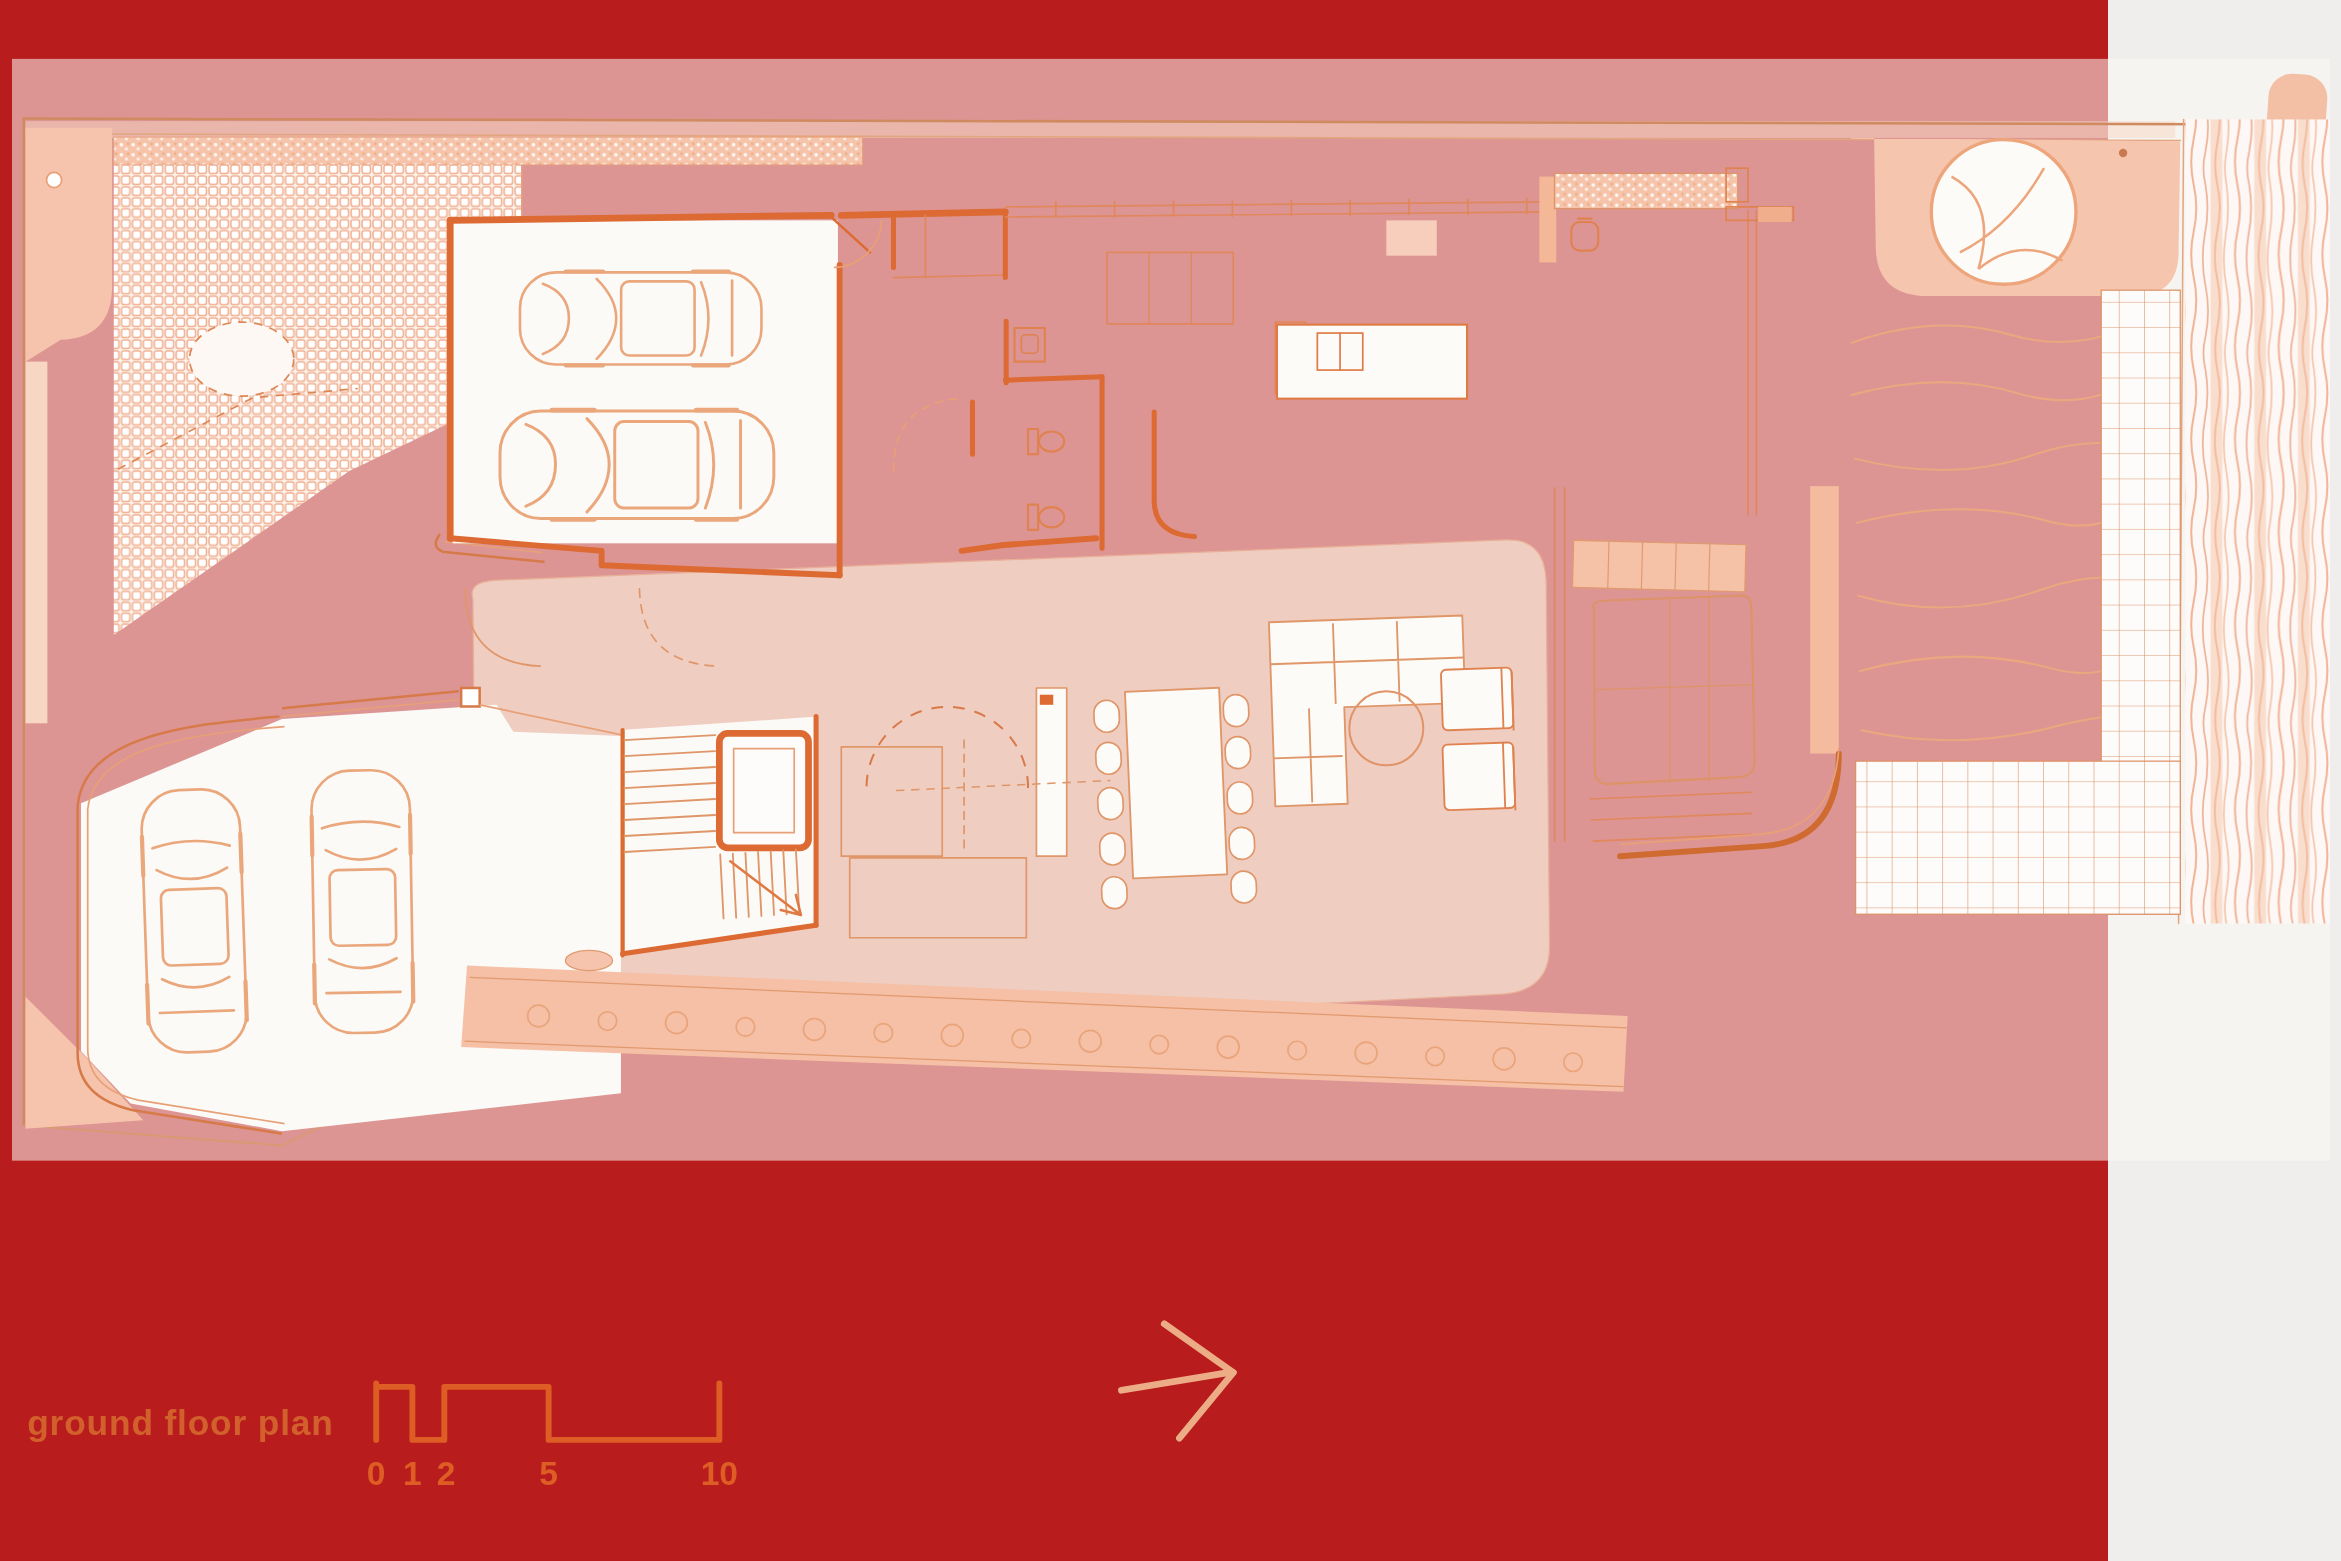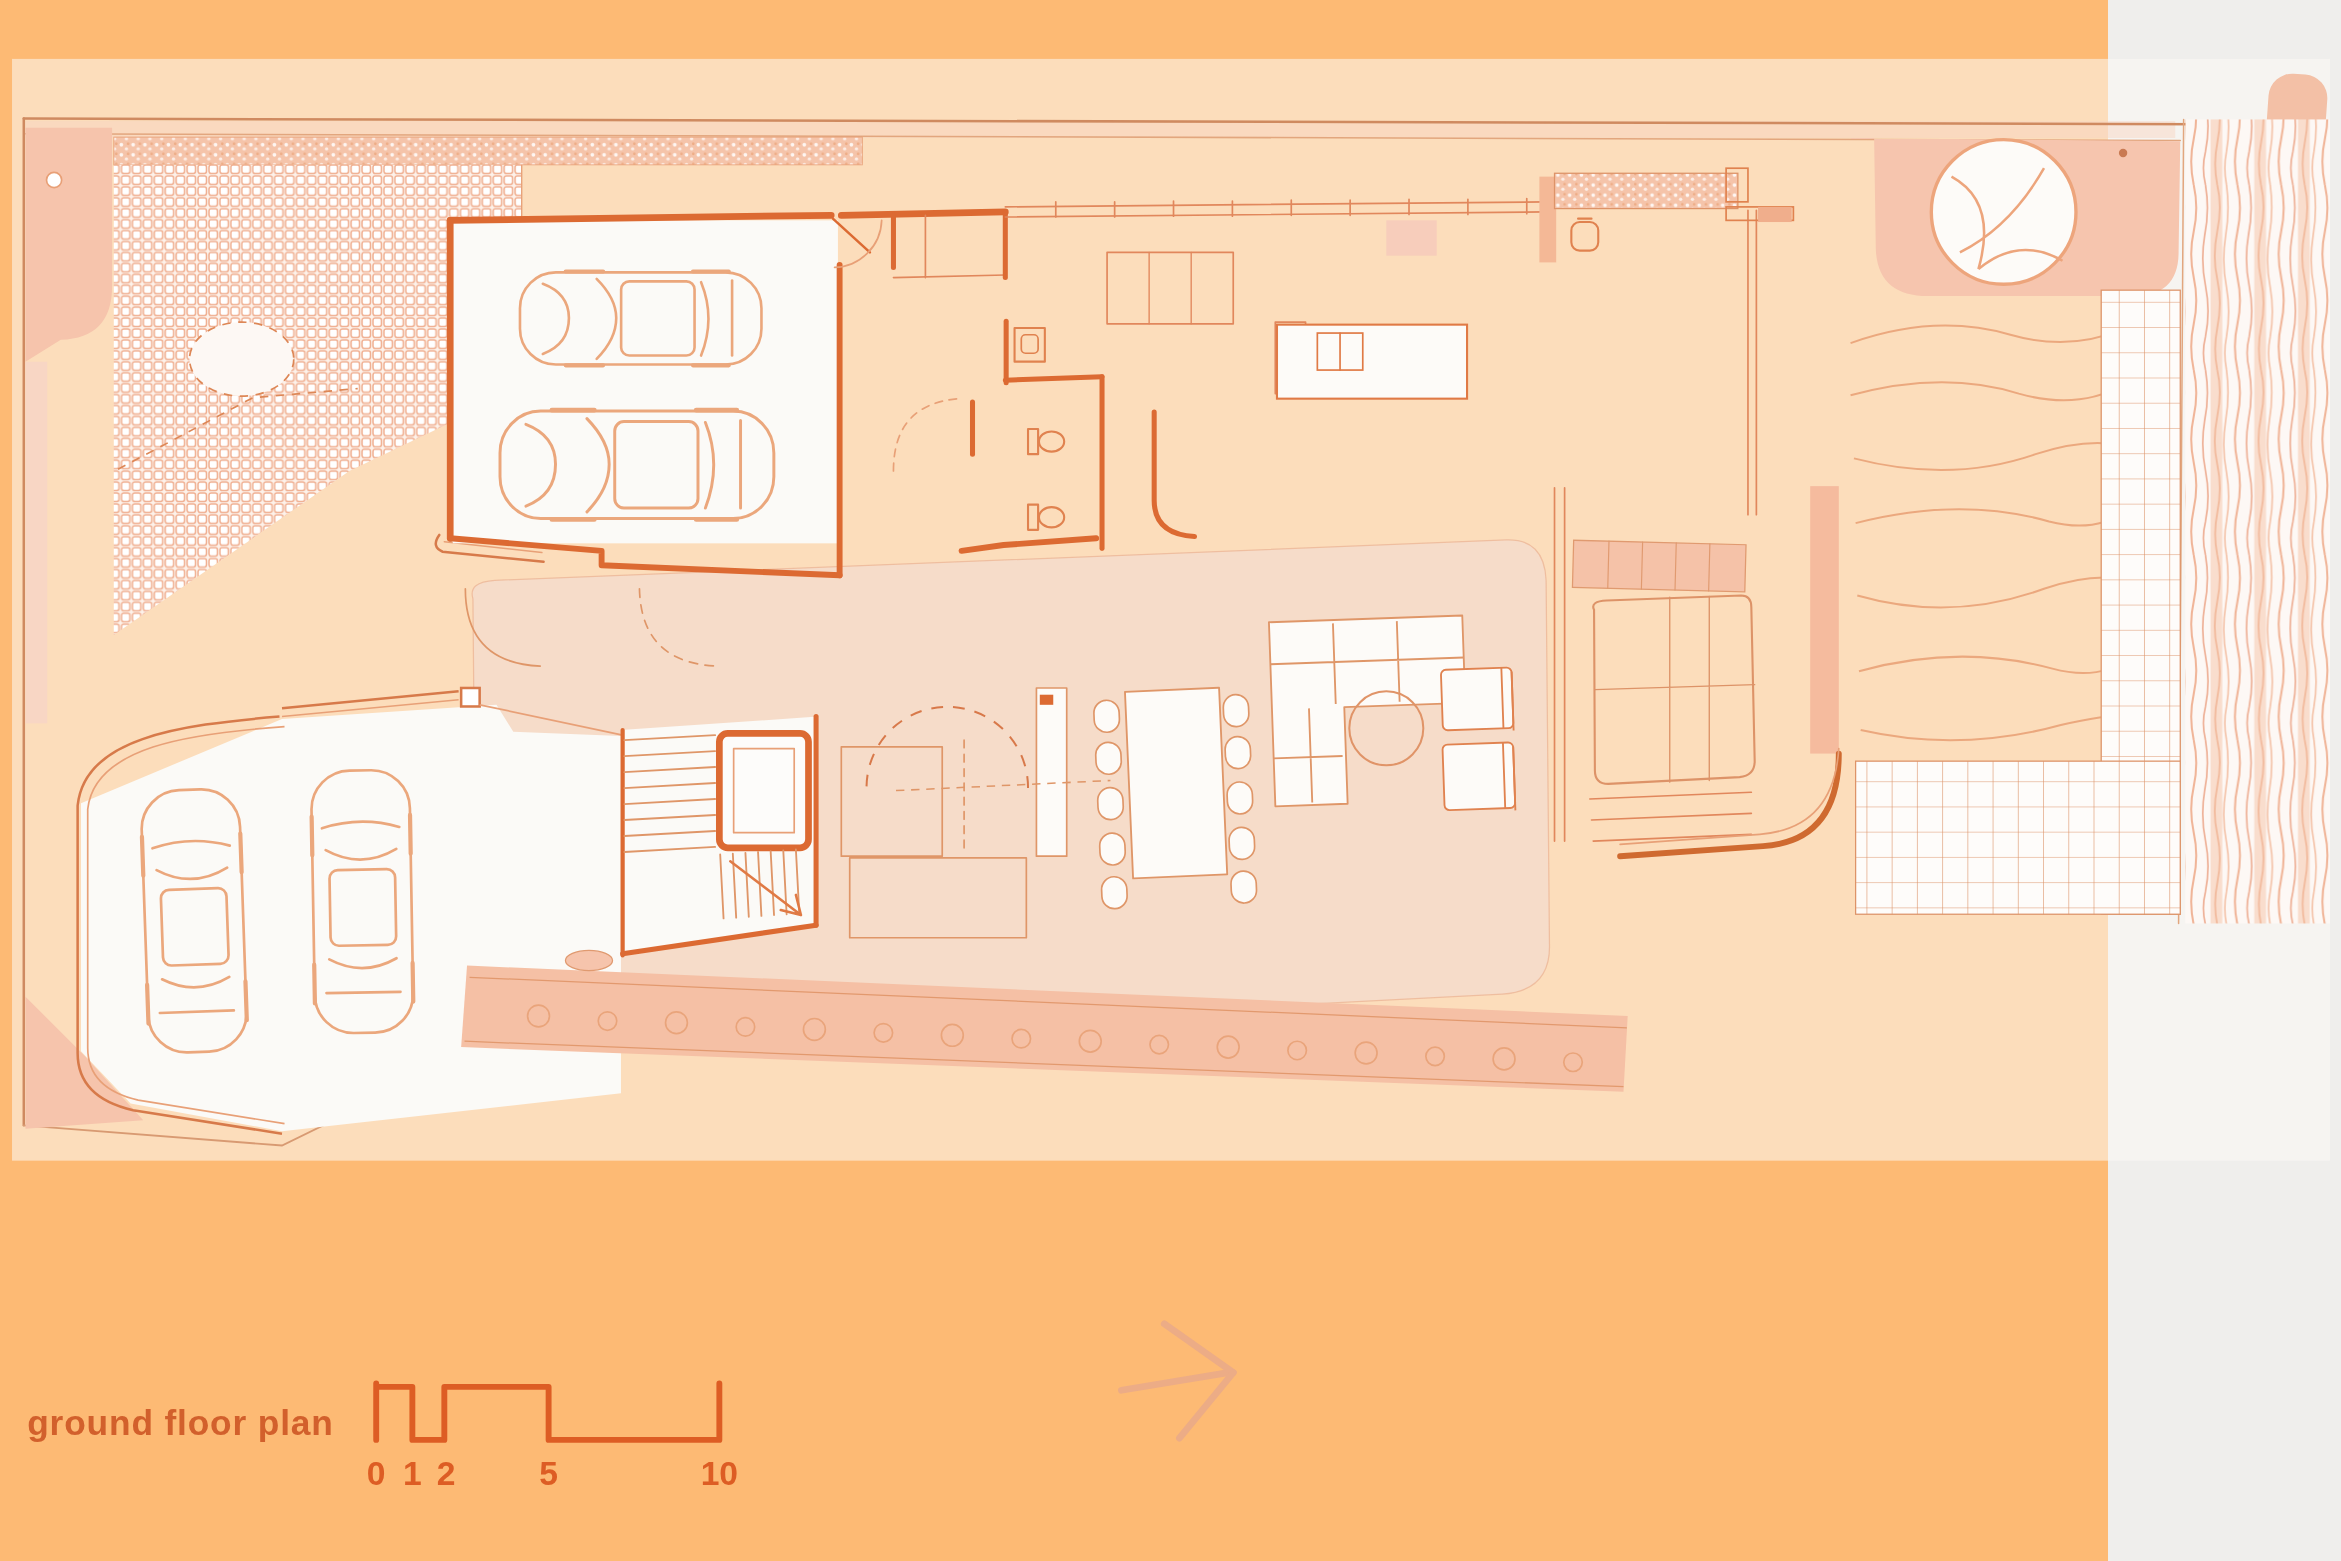--- a/index.html
+++ b/index.html
@@ -5,21 +5,21 @@
   html, body { margin: 0; padding: 0; }
   body {
     background: #efeeec;
     font-family: "Liberation Sans", sans-serif;
     width: 2342px; height: 1561px;
     overflow: hidden;
   }
   .canvas {
     position: relative;
     width: 2108px; height: 1561px;
-    background: #fdba74;
+    background: #b91c1c;
   }
   svg { position: absolute; left: 0; top: 0; }
   text { font-family: "Liberation Sans", sans-serif; }
   .title-text {
     font-size: 42px; font-weight: 700; letter-spacing: 1px;
     fill: #d2602c;
   }
   .scale-num {
     font-size: 40px; font-weight: 700; fill: #dd5d24; text-anchor: middle;
   }

